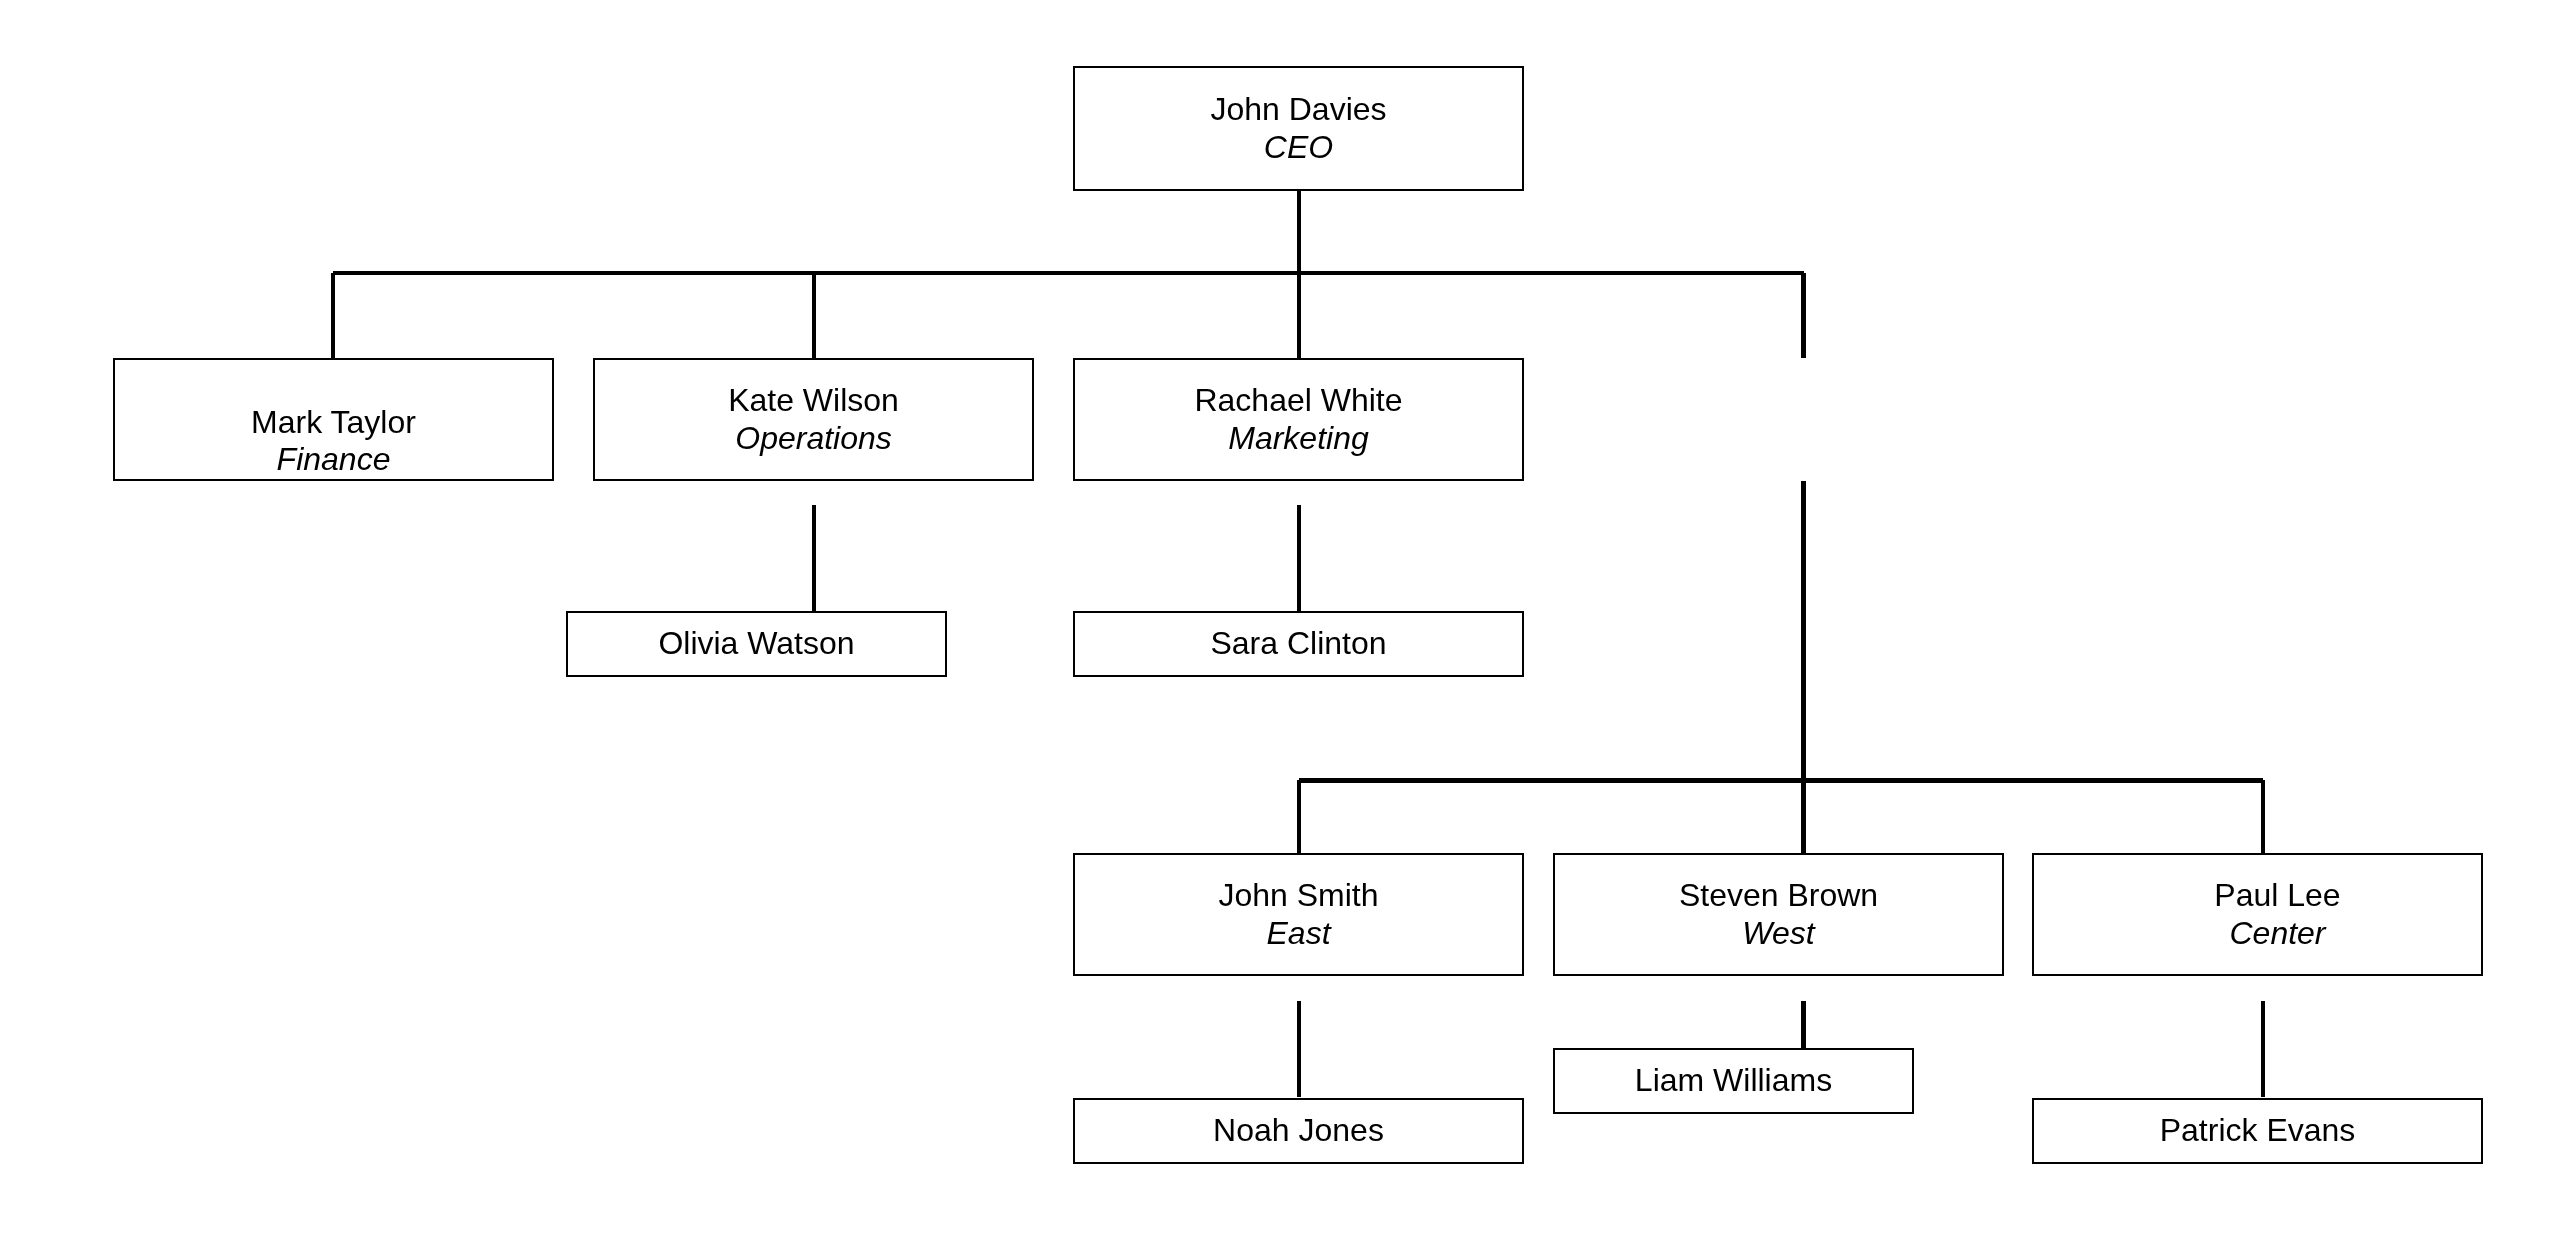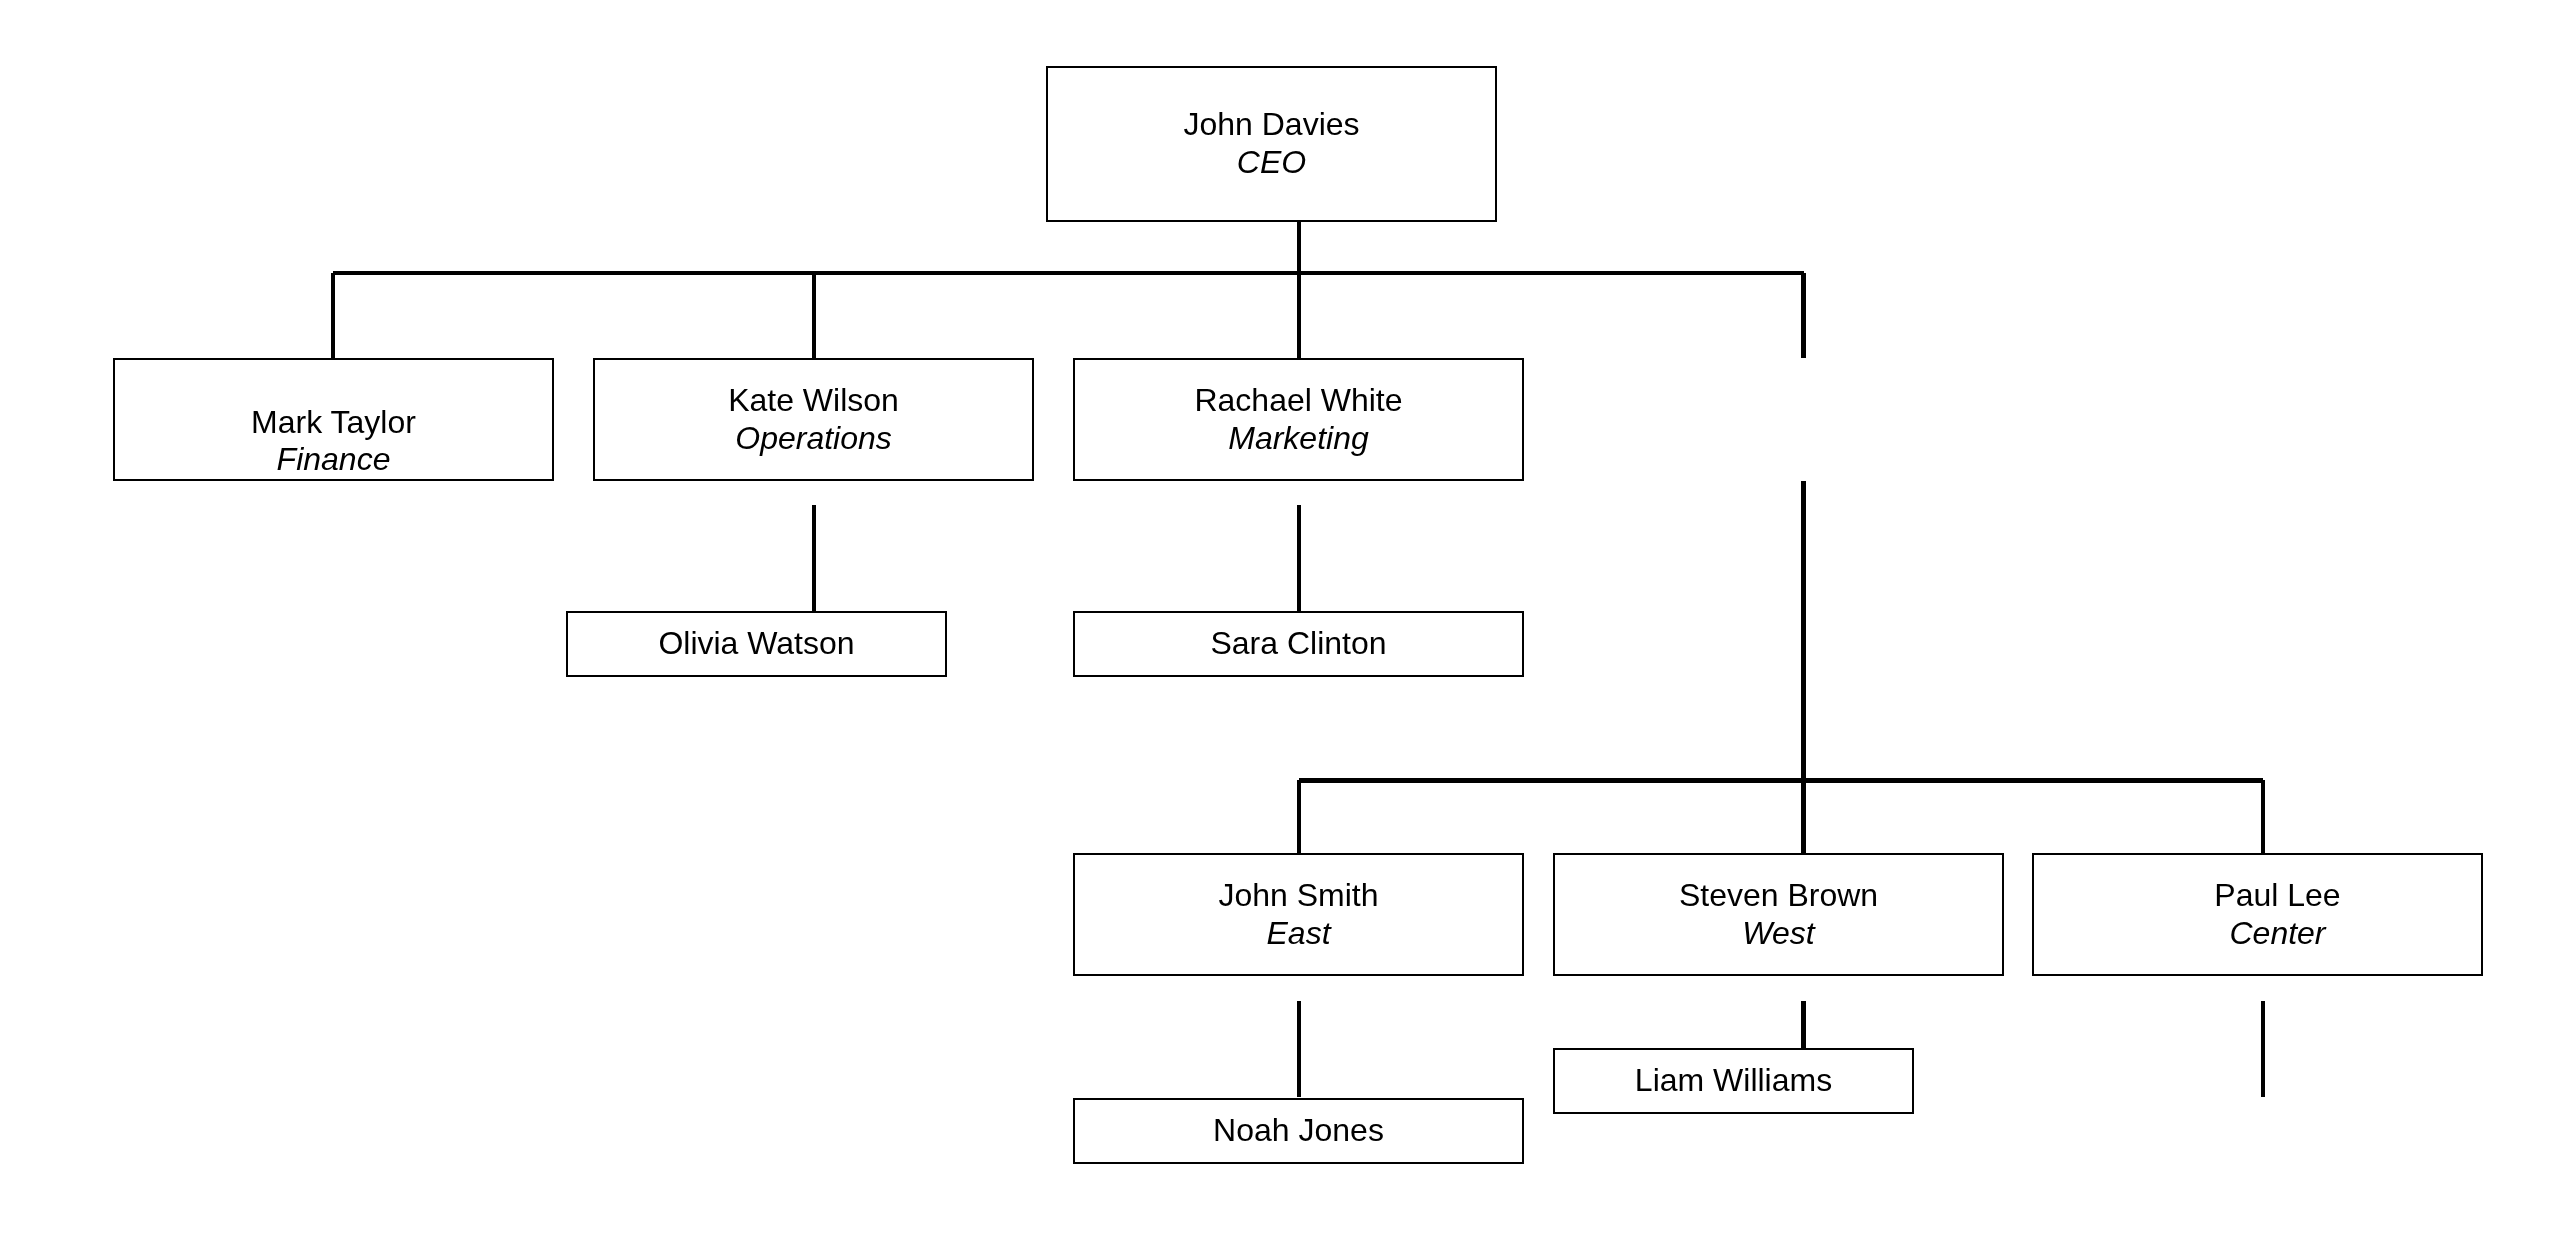--- a/index.html
+++ b/index.html
@@ -78,21 +78,21 @@
       <line x1="1544" y1="928" x2="1544" y2="1014"></line>
       <line x1="2144" y1="928" x2="2144" y2="1014"></line>
       <line x1="2690" y1="928" x2="2690" y2="1014"></line>
 
       <line x1="1544" y1="1190" x2="1544" y2="1305"></line>
       <line x1="2144" y1="1190" x2="2144" y2="1305"></line>
       <line x1="2690" y1="1190" x2="2690" y2="1305"></line>
     </g>
   </svg>
 
-  <div class="node-box" style="left:1046px; top:66px; width:451px; height:156px;">
+  <div class="node-box" style="left:1073px; top:66px; width:451px; height:125px;">
     <span class="node-name">John Davies</span>
     <span class="node-role">CEO</span>
   </div>
 
   <div class="node-box" style="left:113px; top:358px; width:441px; height:123px;justify-content:flex-end;">
     <span class="node-name">Mark Taylor</span>
     <span class="node-role">Finance</span>
   </div>
 
   <div class="node-box" style="left:593px; top:358px; width:441px; height:123px;">
@@ -130,15 +130,18 @@
   </div>
 
   <div class="node-box" style="left:1073px; top:1098px; width:451px; height:66px;">
     <span class="node-name">Noah Jones</span>
   </div>
 
   <div class="node-box" style="left:1553px; top:1048px; width:361px; height:66px;">
     <span class="node-name">Liam Williams</span>
   </div>
 
+  <div class="node-box" style="left:2032px; top:1098px; width:451px; height:66px;">
+    <span class="node-name">Patrick Evans</span>
+  </div>
 
 </div>
 
 
 </body></html>

